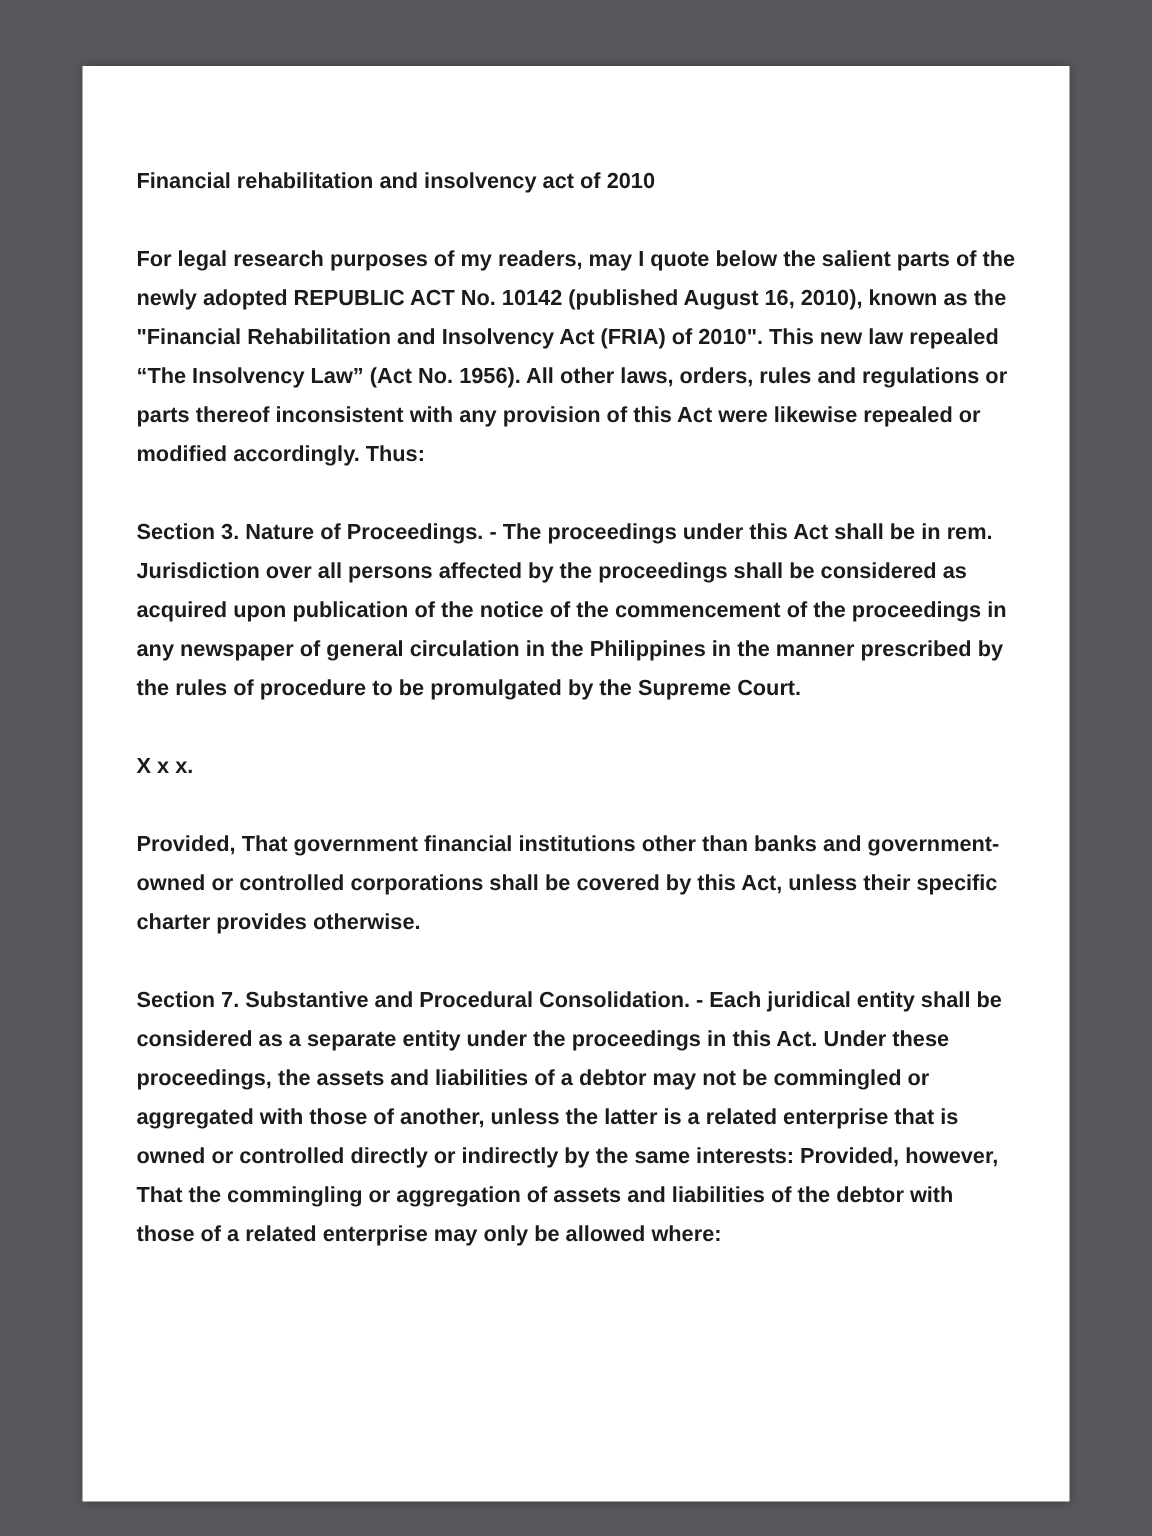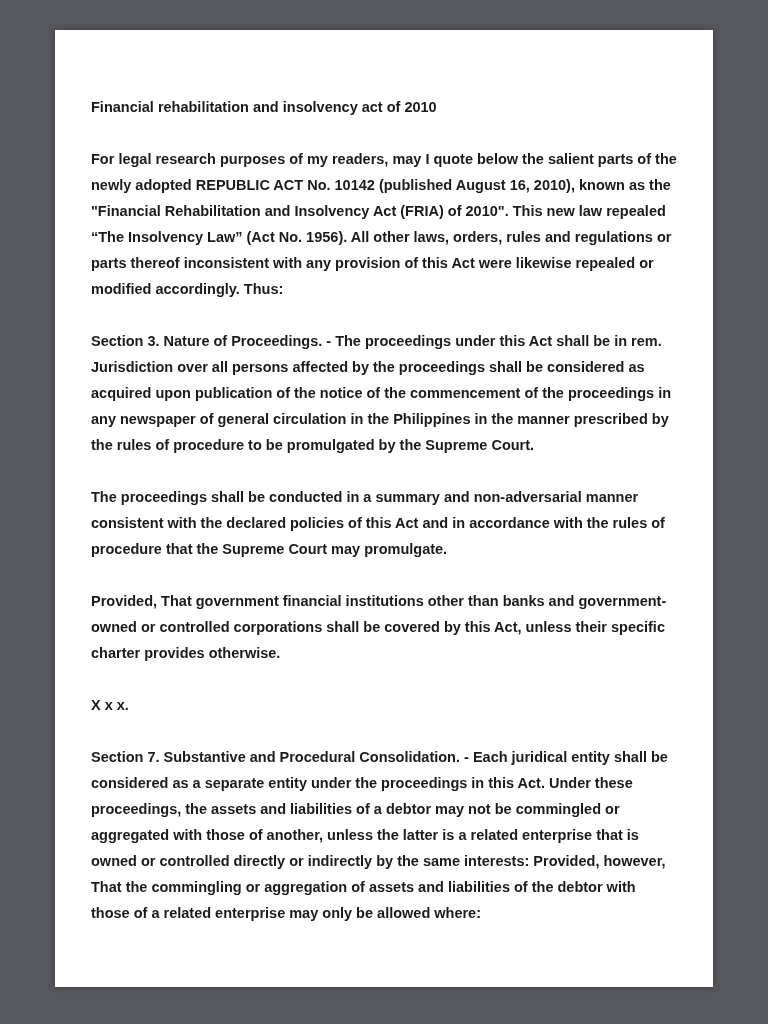--- a/index.html
+++ b/index.html
@@ -6,21 +6,21 @@
     margin: 0;
     padding: 0;
     background: #56585c;
     font-family: "Liberation Sans", "DejaVu Sans", sans-serif;
   }
   .viewer {
     width: 768px;
     height: 1024px;
     background: #56585c;
     box-sizing: border-box;
-    padding-top: 30px;
+    padding-top: 44px;
     overflow: hidden;
   }
   .doc-page {
     width: 658px;
     height: 957px;
     margin: 0 auto;
     background: #ffffff;
     box-sizing: border-box;
     padding: 64px 36px 30px 36px;
     box-shadow: 0 0 6px rgba(0,0,0,0.35);
@@ -45,23 +45,22 @@
 
 <div class="viewer">
   <div class="doc-page">
 
     <p class="doc-title">Financial rehabilitation and insolvency act of 2010</p>
 
     <p class="para">For legal research purposes of my readers, may I quote below the salient parts of the newly adopted REPUBLIC ACT No. 10142 (published August 16, 2010), known as the "Financial Rehabilitation and Insolvency Act (FRIA) of 2010". This new law repealed “The Insolvency Law” (Act No. 1956). All other laws, orders, rules and regulations or parts thereof inconsistent with any provision of this Act were likewise repealed or modified accordingly. Thus:</p>
 
     <p class="para">Section 3. Nature of Proceedings. - The proceedings under this Act shall be in rem. Jurisdiction over all persons affected by the proceedings shall be considered as acquired upon publication of the notice of the commencement of the proceedings in any newspaper of general circulation in the Philippines in the manner prescribed by the rules of procedure to be promulgated by the Supreme Court.</p>
 
-    <p class="para">The proceedings shall be conducted in a summary and non-adversarial manner consistent with the declared policies of this Act and in accordance with the rules of procedure that the Supreme Court may promulgate.</p>
 
 
+    <p class="para">X x x.</p>
+
     <p class="para">Provided, That government financial institutions other than banks and government-owned or controlled corporations shall be covered by this Act, unless their specific charter provides otherwise.</p>
-
-    <p class="para">X x x.</p>
 
     <p class="para">Section 7. Substantive and Procedural Consolidation. - Each juridical entity shall be considered as a separate entity under the proceedings in this Act. Under these proceedings, the assets and liabilities of a debtor may not be commingled or aggregated with those of another, unless the latter is a related enterprise that is owned or controlled directly or indirectly by the same interests: Provided, however, That the commingling or aggregation of assets and liabilities of the debtor with those of a related enterprise may only be allowed where:</p>
 
   </div>
 </div>
 
 </body></html>

